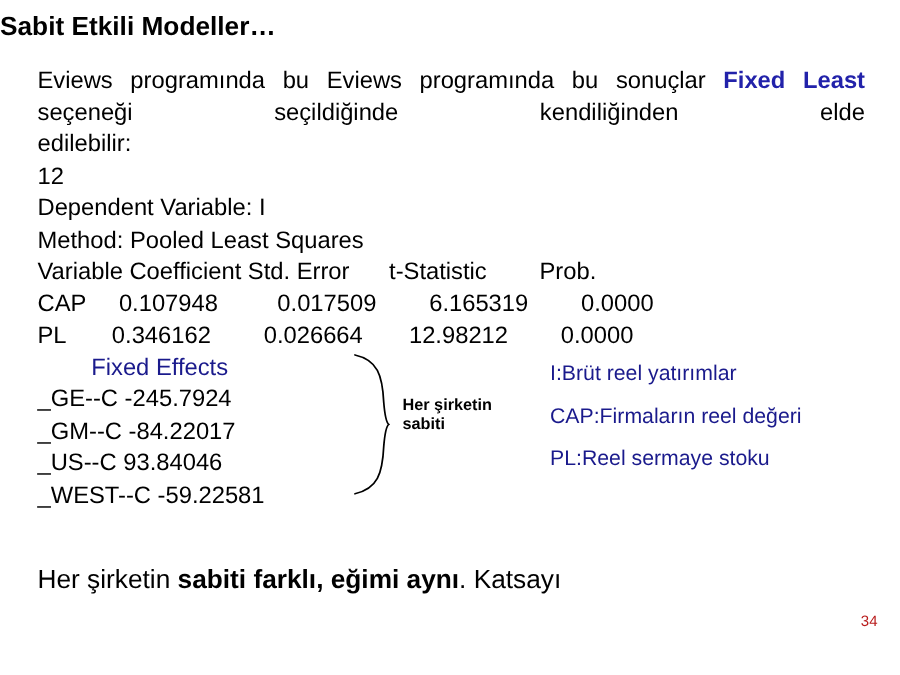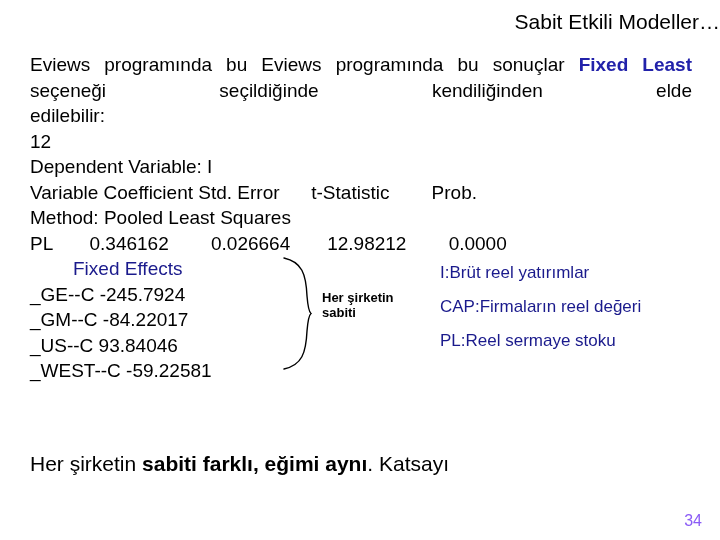--- a/index.html
+++ b/index.html
@@ -21,23 +21,23 @@
     width: 720px;
     height: 540px;
     box-sizing: border-box;
   }
 
   .slide-title {
     position: absolute;
     top: 10px;
     left: 0;
     width: 720px;
-    text-align: right;
+    text-align: left;
     font-size: 21px;
-    font-weight: normal;
+    font-weight: bold;
     color: #000000;
     letter-spacing: 0px;
   }
 
   .body-block {
     position: absolute;
     top: 52px;
     left: 30px;
     width: 662px;
     font-size: 19px;
@@ -117,44 +117,45 @@
     color: #000000;
   }
 
   .footer-text b {
     font-weight: bold;
   }
 
   .page-number {
     position: absolute;
     right: 18px;
-    bottom: 10px;
-    font-size: 16px;
-    color: #8b5cf6;
+    bottom: 36px;
+    font-size: 12px;
+    color: #b91c1c;
   }
 </style>
 </head>
 <body>
 
 <div class="slide">
 
   <div class="slide-title">Sabit Etkili Modeller…</div>
 
   <div class="body-block">
 
     <div class="para-justify">
       <span>Eviews  programında  bu  Eviews  programında  bu  sonuçlar</span>
       <span class="blue-bold">Fixed   Least</span><span>  seçeneği  seçildiğinde  kendiliğinden  elde</span>
     </div>
     <div class="line">edilebilir:</div>
 
     <div class="line">12</div>
     <div class="line">Dependent Variable: I</div>
+    <div class="line">Method: Pooled Least Squares</div>
     <div class="line">Variable Coefficient Std. Error      t-Statistic        Prob.</div>
-    <div class="line">Method: Pooled Least Squares</div>
+    <div class="line">CAP     0.107948         0.017509        6.165319        0.0000</div>
     <div class="line">PL       0.346162        0.026664       12.98212        0.0000</div>
 
     <div class="fx-section">
       <div class="line navy-bold">Fixed Effects</div>
       <div class="line">_GE--C -245.7924</div>
       <div class="line">_GM--C -84.22017</div>
       <div class="line">_US--C 93.84046</div>
       <div class="line">_WEST--C -59.22581</div>
 
       <div class="brace">

